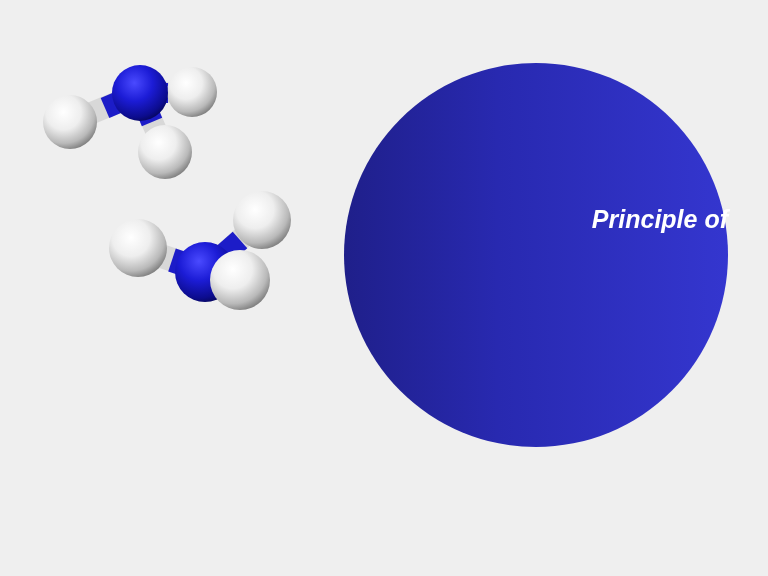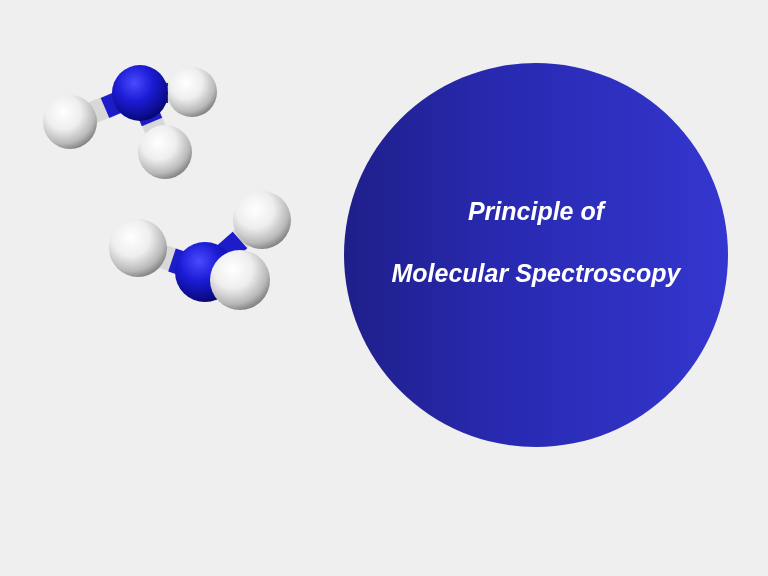--- a/index.html
+++ b/index.html
@@ -31,28 +31,29 @@
       top: 63px;
       width: 384px;
       height: 384px;
       border-radius: 50%;
       background: linear-gradient(90deg, #1f1f8a 0%, #2829b0 40%, #3436cf 100%);
     }
     .title-line {
       position: absolute;
       left: 344px;
       width: 384px;
-      text-align: center;
+      text-align: right;
       color: #ffffff;
       font-weight: bold;
       font-style: italic;
       font-size: 25px;
       line-height: 30px;
       white-space: nowrap;
       letter-spacing: 0px;
+      margin-top: 8px;
     }
     .title-line-1 { top: 196px; }
     .title-line-2 { top: 258px; }
   </style>
 </head>
 <body>
 
 <div class="slide">
 
   <svg class="molecule" width="768" height="576" viewBox="0 0 768 576" xmlns="http://www.w3.org/2000/svg">
@@ -106,14 +107,13 @@
       <circle cx="262" cy="220" r="29" fill="url(#hGrad)"></circle>
       <circle cx="138" cy="248" r="29" fill="url(#hGrad)"></circle>
       <circle cx="205" cy="272" r="30" fill="url(#nGrad)"></circle>
       <circle cx="240" cy="280" r="30" fill="url(#hGrad)"></circle>
     </g>
   </svg>
 
   <div class="title-circle"></div>
 
   <div class="title-line title-line-1">Principle of</div>
-  <div class="title-line title-line-2">Molecular Spectroscopy</div>
 </div>
 
 </body></html>

